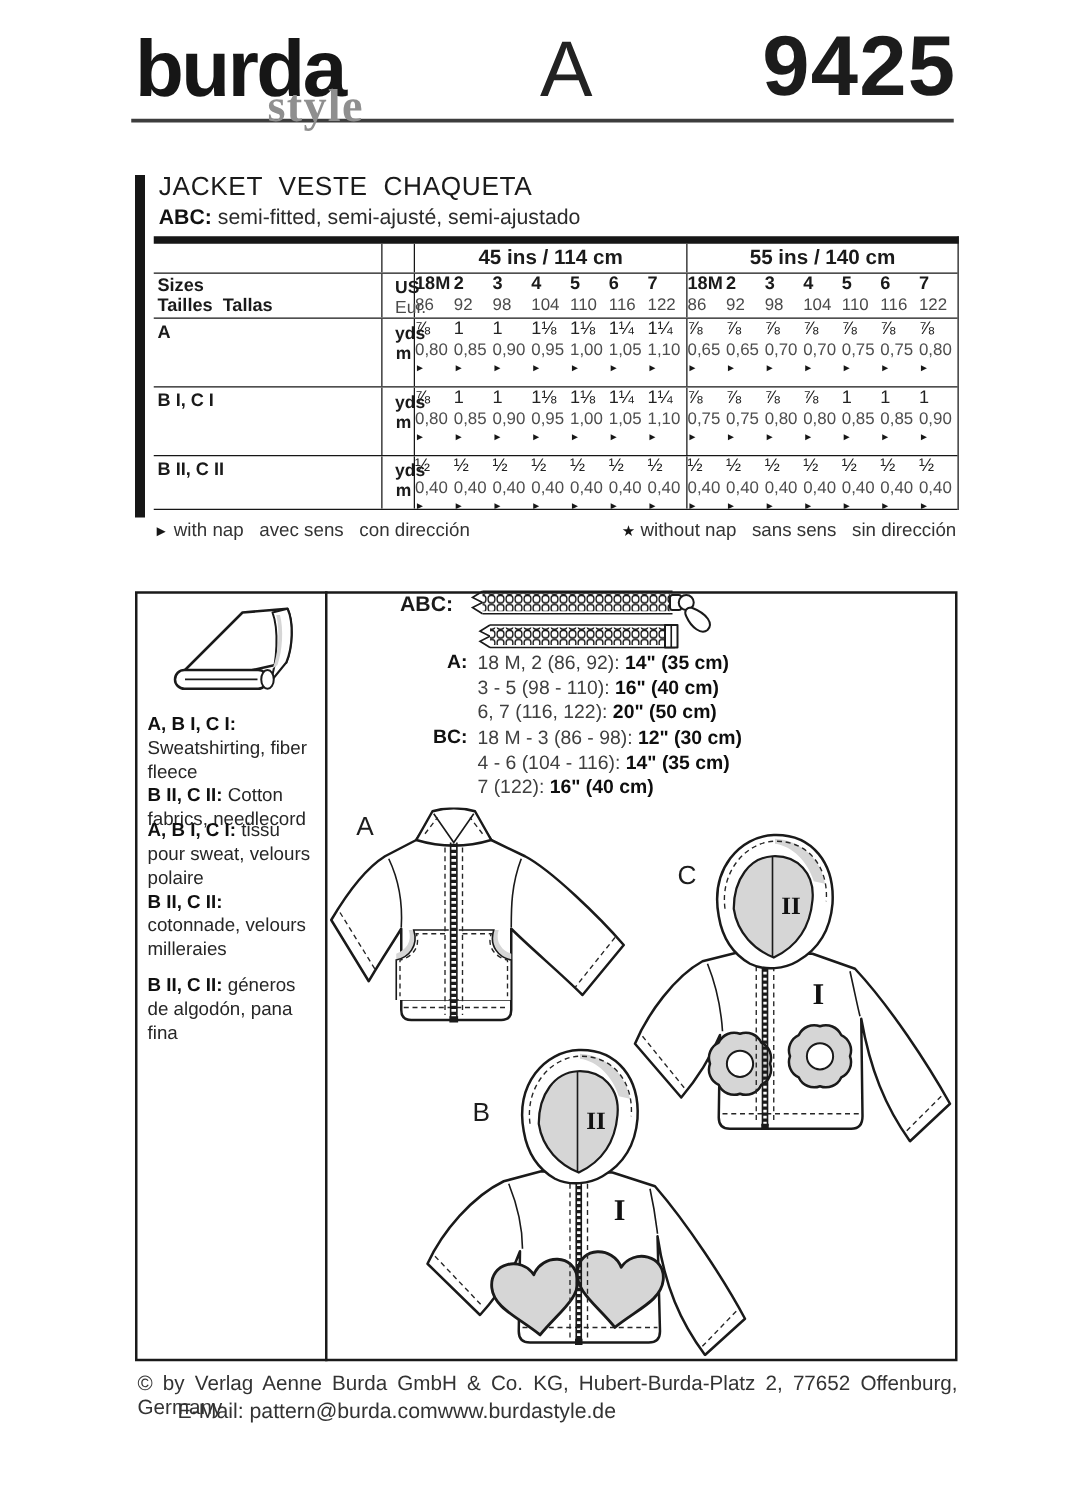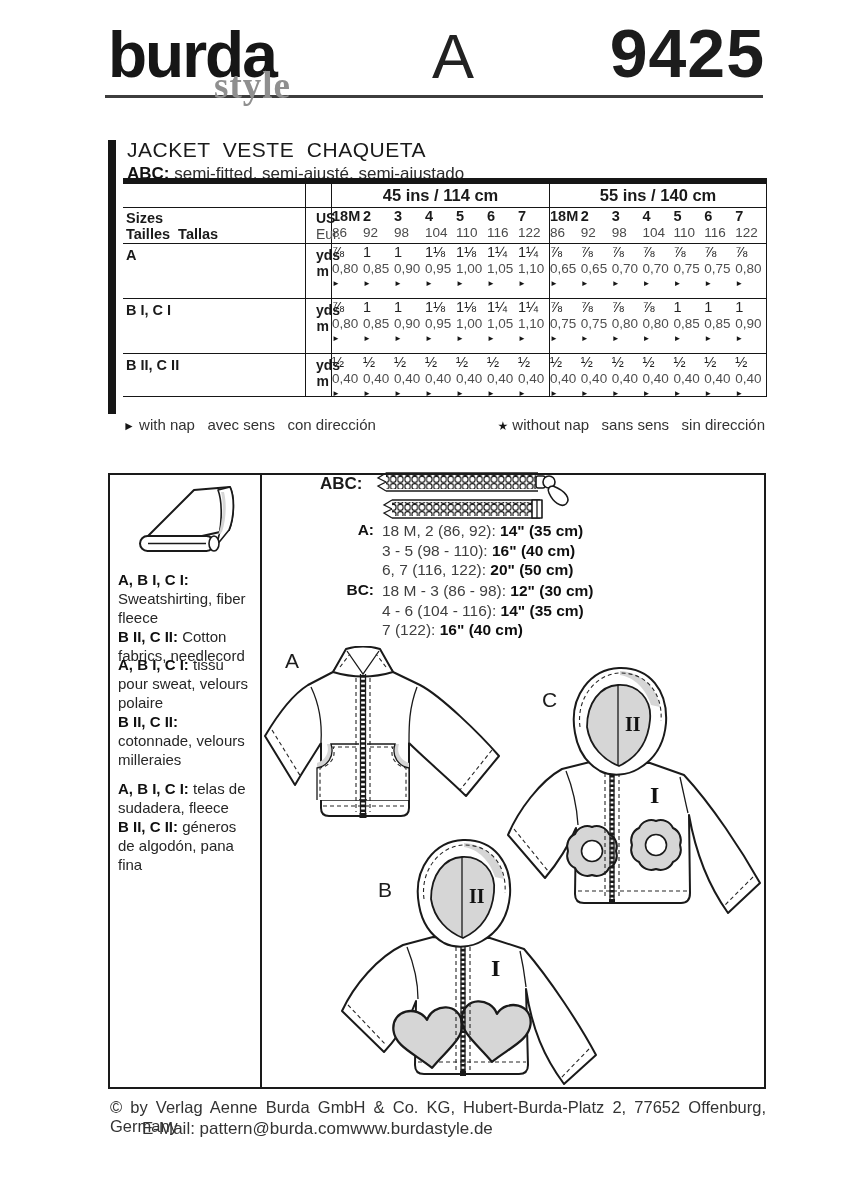--- a/index.html
+++ b/index.html
@@ -14,21 +14,21 @@
   .pattern-number { right:103px; top:14px; font-size:68px; font-weight:700; color:#1c1c1c; letter-spacing:1px; }
   .header-rule { left:105px; top:95px; width:658px; height:3px; background:#3d3d3d; }
 
   
   .title-bar { left:108px; top:140px; width:8px; height:274px; background:#161616; }
   .garment-title { left:127px; top:138px; font-size:21px; font-weight:400; letter-spacing:.5px; white-space:pre; }
   .fit-line { left:127px; top:164px; font-size:17px; color:#2b2b2b; }
   .fit-line b { color:#111; }
 
   
-  .t-table { left:123px; top:178px; width:644px; border-top:6px solid #161616; border-right:1.5px solid #161616; }
+  .t-table { left:123px; top:189px; width:644px; border-top:6px solid #161616; border-right:1.5px solid #161616; }
   .trow { display:flex; border-bottom:1.5px solid #161616; overflow:hidden; }
   .tr-head { height:24px; }
   .tr-sizes { height:36px; }
   .c-label { width:182px; padding:2px 0 0 3px; text-align:left; }
   .c-unit { width:27px; border-left:1.5px solid #161616; border-right:1.5px solid #161616; text-align:right; padding:2px 2px 0 10px; }
   .c-group { width:217px; display:flex; }
   .g2 { border-left:1.5px solid #161616; }
   .ghead { width:217px; text-align:center; font-weight:700; font-size:16.5px; line-height:23px; }
   .vcell { flex:1; }
   .lab-b { font-weight:700; font-size:14.5px; line-height:16px; white-space:pre; }
@@ -437,21 +437,20 @@
 
   <div class="abs mat-block" style="top:570px;">
       <div class="mat-item"><b>A, B I, C I:</b><span> Sweatshirting, fiber fleece</span></div>
       <div class="mat-item"><b>B II, C II:</b><span> Cotton fabrics, needlecord</span></div>
     </div>
   <div class="abs mat-block" style="top:655px;">
       <div class="mat-item"><b>A, B I, C I:</b><span> tissu pour sweat, velours polaire</span></div>
       <div class="mat-item"><b>B II, C II:</b><span> cotonnade, velours milleraies</span></div>
     </div>
   <div class="abs mat-block" style="top:779px;">
-      <div class="mat-item"><b>A, B I, C I:</b><span> telas de sudadera, fleece</span></div>
       <div class="mat-item"><b>B II, C II:</b><span> géneros de algodón, pana fina</span></div>
     </div>
 
   <div class="abs zip-label">ABC:</div>
   <svg class="abs" style="left:368px; top:469px;" width="212" height="56" viewBox="0 0 212 56">
     <defs>
       <pattern id="zt" width="7.2" height="14" patternUnits="userSpaceOnUse">
         <rect x="0.9" y="0.6" width="5.4" height="5.8" rx="2.3" fill="#fff" stroke="#1a1a1a" stroke-width="1.1"></rect>
         <rect x="0.9" y="7.4" width="5.4" height="5.8" rx="2.3" fill="#fff" stroke="#1a1a1a" stroke-width="1.1"></rect>
       </pattern>

